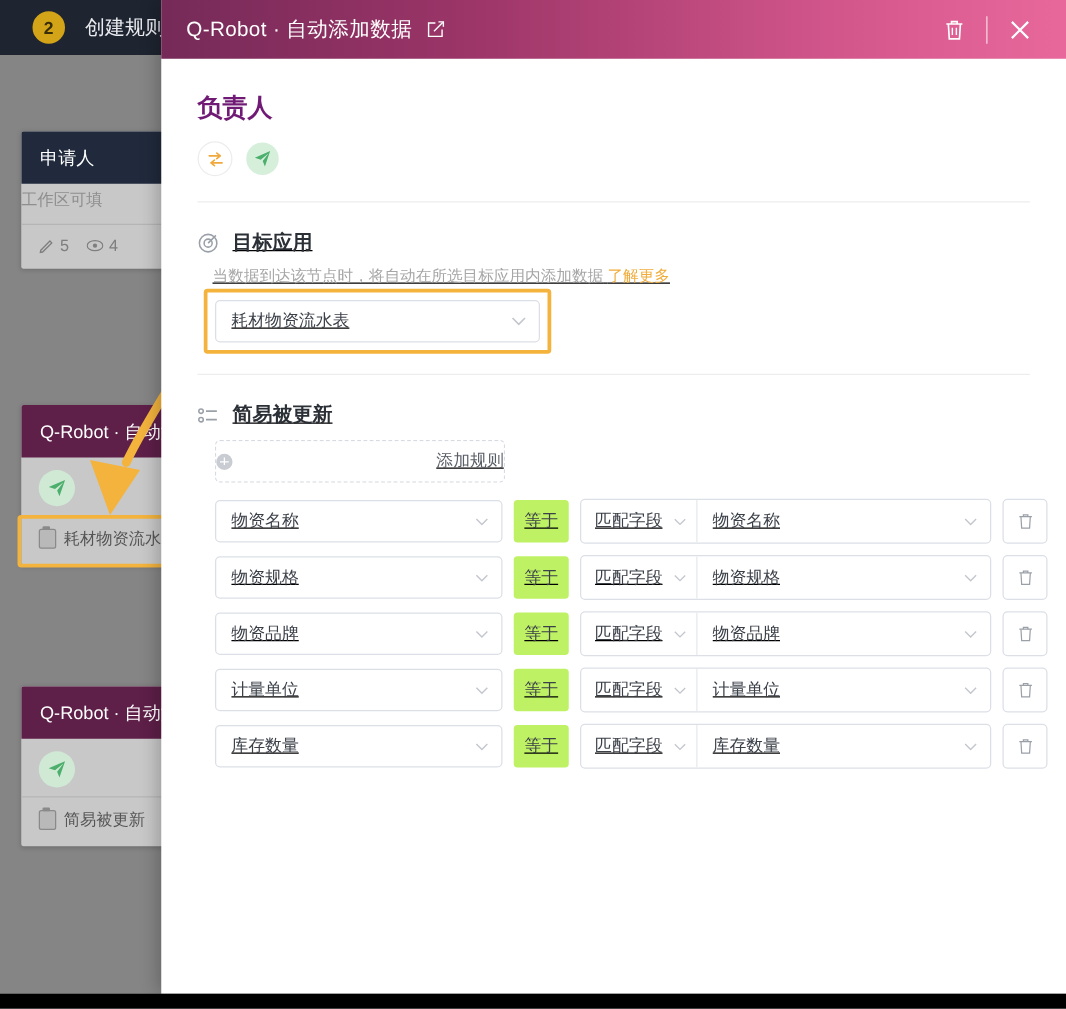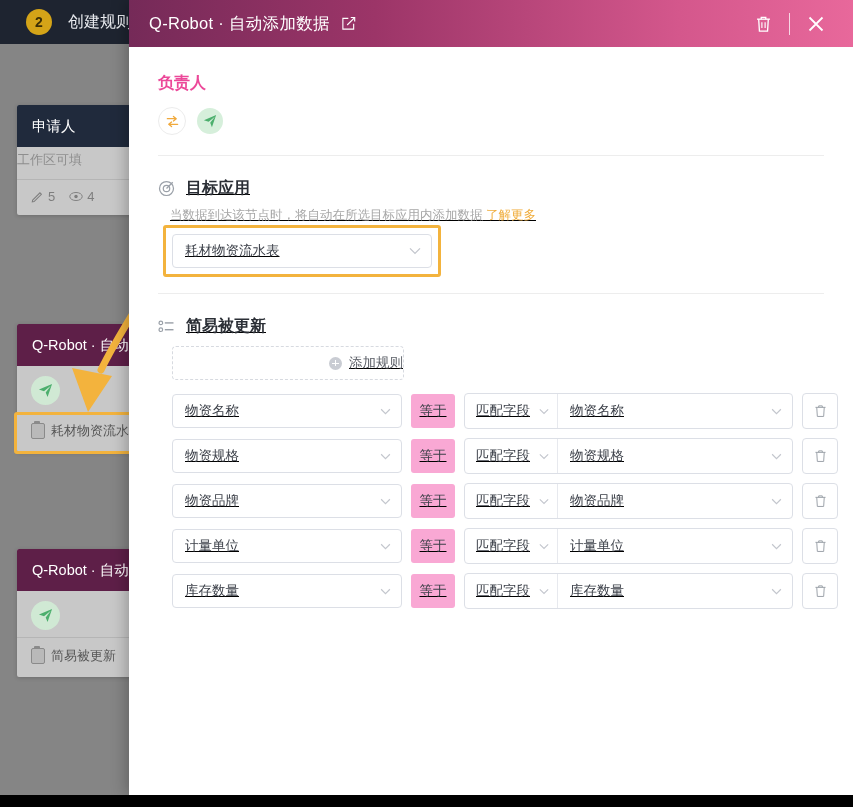--- a/index.html
+++ b/index.html
@@ -208,23 +208,23 @@
     flex: 1 1 auto;
     overflow: hidden;
     padding: 0;
     position: relative;
   }
 
   .sec-owner {
     padding: 26px 29px 20px 29px;
   }
   .sec-title-plain {
-    font-size: 16px;
+    font-size: 20px;
     font-weight: bold;
-    color: #ec4899;
+    color: #701a75;
     margin: 0 0 13px 0;
   }
   .owner-avatars {
     display: flex;
     align-items: center;
     gap: 11px;
   }
   .av-swap {
     width: 26px; height: 26px;
     border-radius: 50%;
@@ -312,21 +312,21 @@
 
   
   .rules-area { margin-left: 14px; margin-top: 9px; }
   .add-rule {
     width: 230px;
     height: 32px;
     border: 1px dashed #d7dae0;
     border-radius: 4px;
     display: flex;
     align-items: center;
-    justify-content: flex-end;
+    justify-content: space-between;
     gap: 7px;
     font-size: 13.5px;
     color: #5a5e66;
     cursor: pointer;
     background: #fff;
     margin-bottom: 13px;
   }
   .plus-circle {
     width: 13px; height: 13px;
     border-radius: 50%;
@@ -344,21 +344,21 @@
 
   .rule-row {
     display: flex;
     align-items: center;
     gap: 9px;
     margin-bottom: 9px;
   }
   .rule-left { width: 230px; flex: none; }
   .rule-op {
     width: 44px; height: 34px;
-    background: #f9a8d4;
+    background: #bef264;
     border-radius: 3px;
     display: flex;
     align-items: center;
     justify-content: center;
     font-size: 13.5px;
     color: #3c4049;
     flex: none;
   }
   .rule-right {
     display: flex;

